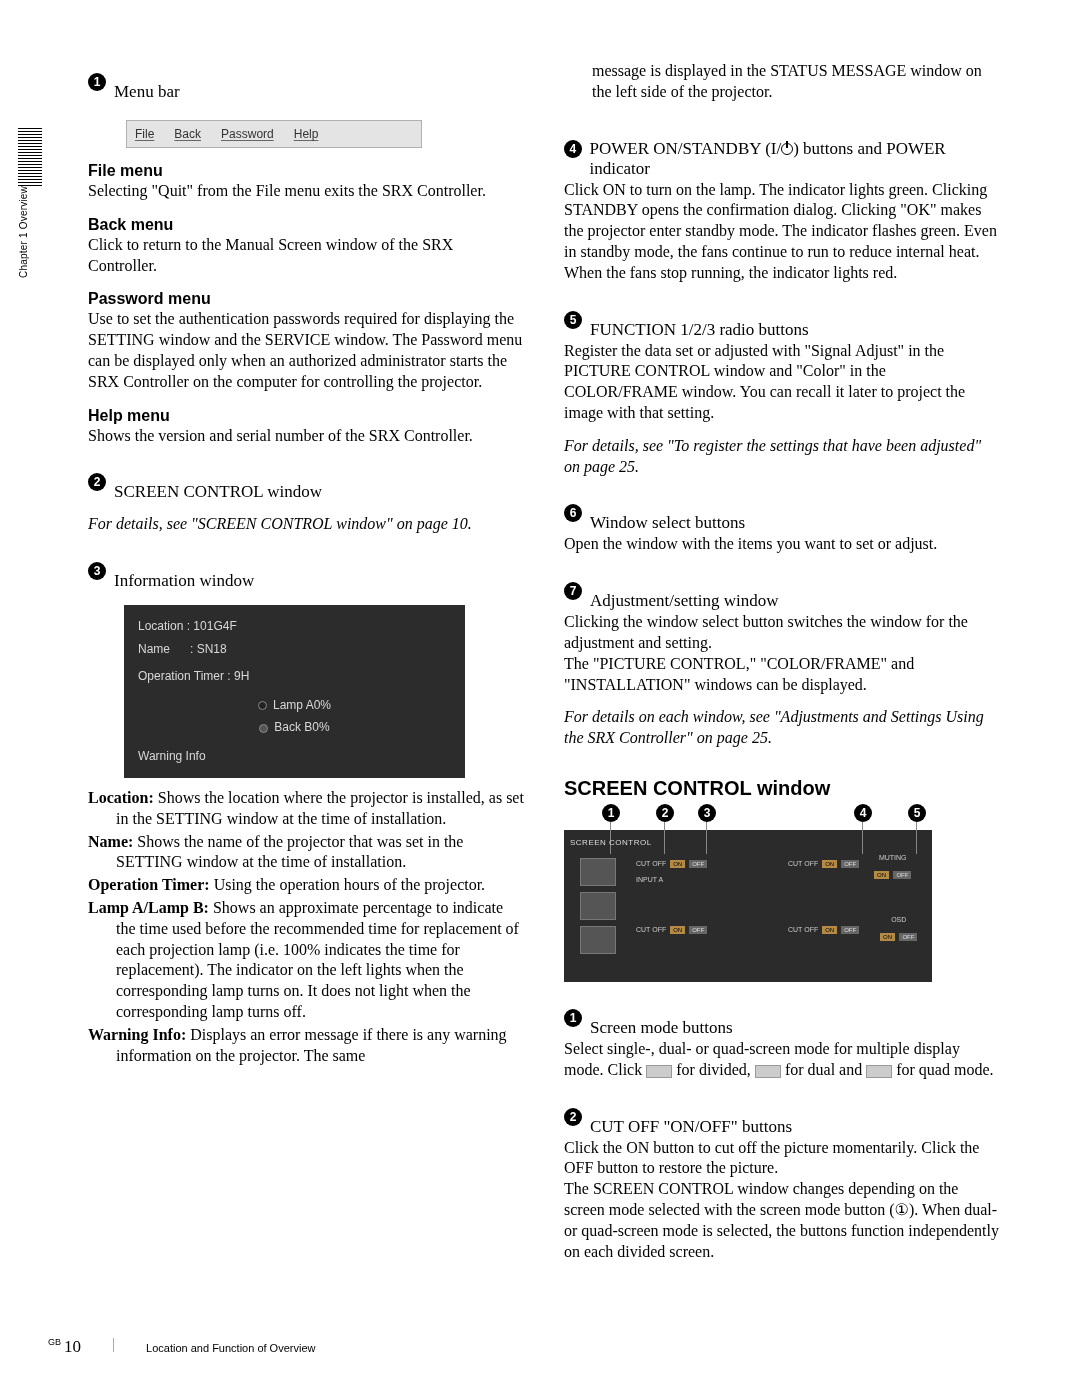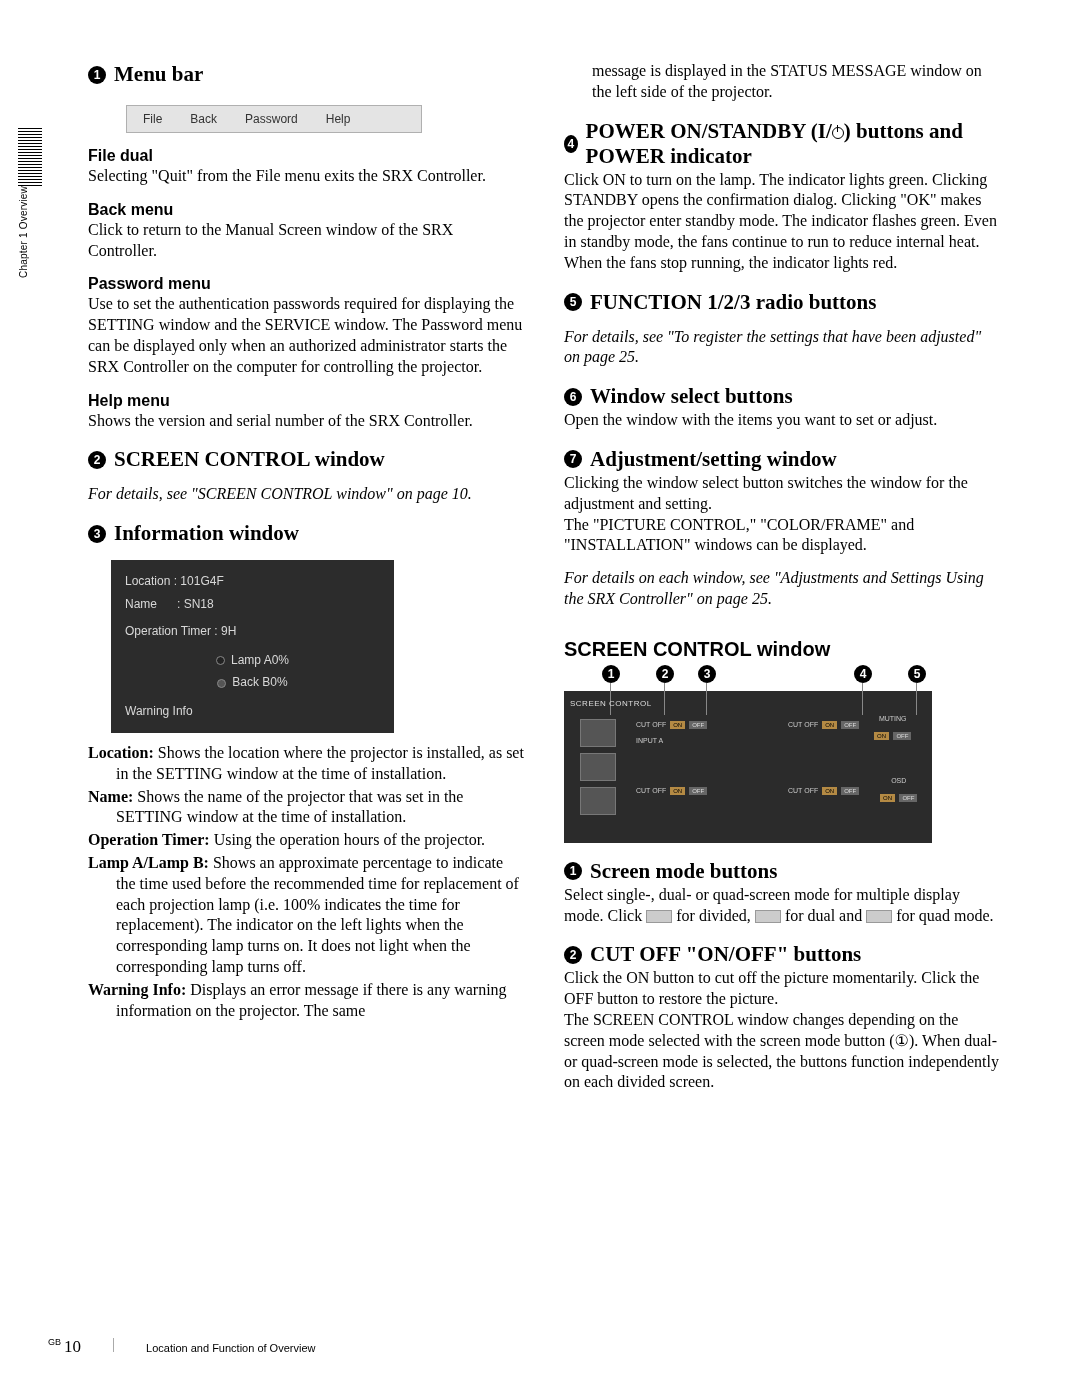--- a/index.html
+++ b/index.html
@@ -6,27 +6,27 @@
   body { font-family: 'Times New Roman', Times, serif; font-size: 16px; color: #000; background: #fff; width: 1080px; height: 1397px; position: relative; }
   .page { padding: 60px 80px 0 40px; display: flex; flex-direction: column; height: 100%; }
   .side-tab { position: absolute; left: 18px; top: 128px; width: 24px; }
   .side-tab .hatch { width: 24px; height: 58px; background: repeating-linear-gradient(0deg, #000, #000 1px, transparent 1px, transparent 3px); }
   .side-tab .vtext { writing-mode: vertical-rl; transform: rotate(180deg); font-family: Arial, Helvetica, sans-serif; font-size: 10px; letter-spacing: 0.2px; padding-top: 6px; }
   .columns { display: flex; gap: 40px; flex: 1; }
   .col { flex: 1; min-width: 0; }
   .left-col { padding-left: 48px; }
   .circled { display: inline-flex; align-items: center; justify-content: center; width: 18px; height: 18px; border-radius: 50%; background: #000; color: #fff; font-weight: bold; font-size: 12px; font-family: Arial, Helvetica, sans-serif; line-height: 1; }
   .callout-title { display: flex; align-items: center; gap: 8px; margin-top: 2px; }
-  .callout-title .txt { font-weight: bold; font-family: 'Times New Roman', serif; font-size: 21px; }
+  .callout-title .txt { font-weight: normal; font-family: 'Times New Roman', serif; font-size: 17px; margin-top: 20px; }
   .subhead { font-weight: bold; font-family: Arial, Helvetica, sans-serif; font-size: 16px; margin-top: 14px; }
   p.body { font-size: 16px; line-height: 1.3; margin-top: 1px; }
   p.italic { font-style: italic; margin-top: 12px; }
   .menubar-img { width: 296px; height: 28px; background: #e4e4e4; border: 1px solid #b0b0b0; margin: 18px 0 4px 38px; display: flex; align-items: center; gap: 20px; padding-left: 8px; font-family: Arial, Helvetica, sans-serif; font-size: 12px; color: #333; }
-  .menubar-img span { text-decoration-color: #666; text-underline-offset: 2px; margin-left: 8px; }
-  .info-panel { width: 283px; background: #2c2c2c; color: #d8d8d8; font-family: Arial, Helvetica, sans-serif; font-size: 12px; padding: 10px 14px; margin: 14px 0 10px 23px; line-height: 1.9; }
+  .menubar-img span { text-decoration: underline; text-decoration-color: #666; text-underline-offset: 2px; }
+  .info-panel { width: 341px; background: #2c2c2c; color: #d8d8d8; font-family: Arial, Helvetica, sans-serif; font-size: 12px; padding: 10px 14px; margin: 14px 0 10px 36px; line-height: 1.9; }
   .info-panel .row { display: flex; justify-content: center; }
   .info-panel .lamp-dot { display: inline-block; width: 9px; height: 9px; border-radius: 50%; margin-right: 6px; vertical-align: middle; }
   .bullet-item .lead { font-weight: bold; }
   .bullet-item { margin-top: 2px; padding-left: 28px; text-indent: -28px; line-height: 1.3; }
   .sc-figure { width: 368px; height: 152px; background: #2b2b2b; margin-top: 18px; position: relative; font-family: Arial, Helvetica, sans-serif; }
   .sc-figure .cnum { position: absolute; top: -26px; }
   .sc-figure .cline { position: absolute; top: -8px; width: 1px; height: 32px; background: #888; }
   .sc-title { position: absolute; left: 6px; top: 8px; color: #ddd; font-size: 8px; letter-spacing: 0.5px; }
   .sc-row { position: absolute; display: flex; gap: 4px; align-items: center; }
   .sc-on  { background: #b48a44; color:#000; font-size:6px; padding:1px 3px; }
@@ -60,21 +60,21 @@
         <span class="txt">Menu bar</span>
       </div>
 
       <div class="menubar-img">
         <span>File</span>
         <span>Back</span>
         <span>Password</span>
         <span>Help</span>
       </div>
 
-      <div class="subhead">File dual</div>
+      <div class="subhead">File menu</div>
       <p class="body">Selecting "Quit" from the File menu exits the SRX Controller.</p>
 
       <div class="subhead">Back menu</div>
       <p class="body">Click to return to the Manual Screen window of the SRX Controller.</p>
 
       <div class="subhead">Password menu</div>
       <p class="body">Use to set the authentication passwords required for displaying the SETTING window and the SERVICE window. The Password menu can be displayed only when an authorized administrator starts the SRX Controller on the computer for controlling the projector.</p>
 
       <div class="subhead">Help menu</div>
       <p class="body">Shows the version and serial number of the SRX Controller.</p>
@@ -120,20 +120,21 @@
         <span class="txt">
           <span>POWER ON/STANDBY (</span><span>I/</span><span class="power-icon"></span><span>) buttons and POWER indicator</span>
         </span>
       </div>
       <p class="body">Click ON to turn on the lamp. The indicator lights green. Clicking STANDBY opens the confirmation dialog. Clicking "OK" makes the projector enter standby mode. The indicator flashes green. Even in standby mode, the fans continue to run to reduce internal heat. When the fans stop running, the indicator lights red.</p>
 
       <div class="callout-title mt">
         <span class="circled">5</span>
         <span class="txt">FUNCTION 1/2/3 radio buttons</span>
       </div>
+      <p class="body">Register the data set or adjusted with "Signal Adjust" in the PICTURE CONTROL window and "Color" in the COLOR/FRAME window. You can recall it later to project the image with that setting.</p>
       <p class="body italic">For details, see "To register the settings that have been adjusted" on page 25.</p>
 
       <div class="callout-title mt">
         <span class="circled">6</span>
         <span class="txt">Window select buttons</span>
       </div>
       <p class="body">Open the window with the items you want to set or adjust.</p>
 
       <div class="callout-title mt">
         <span class="circled">7</span>

